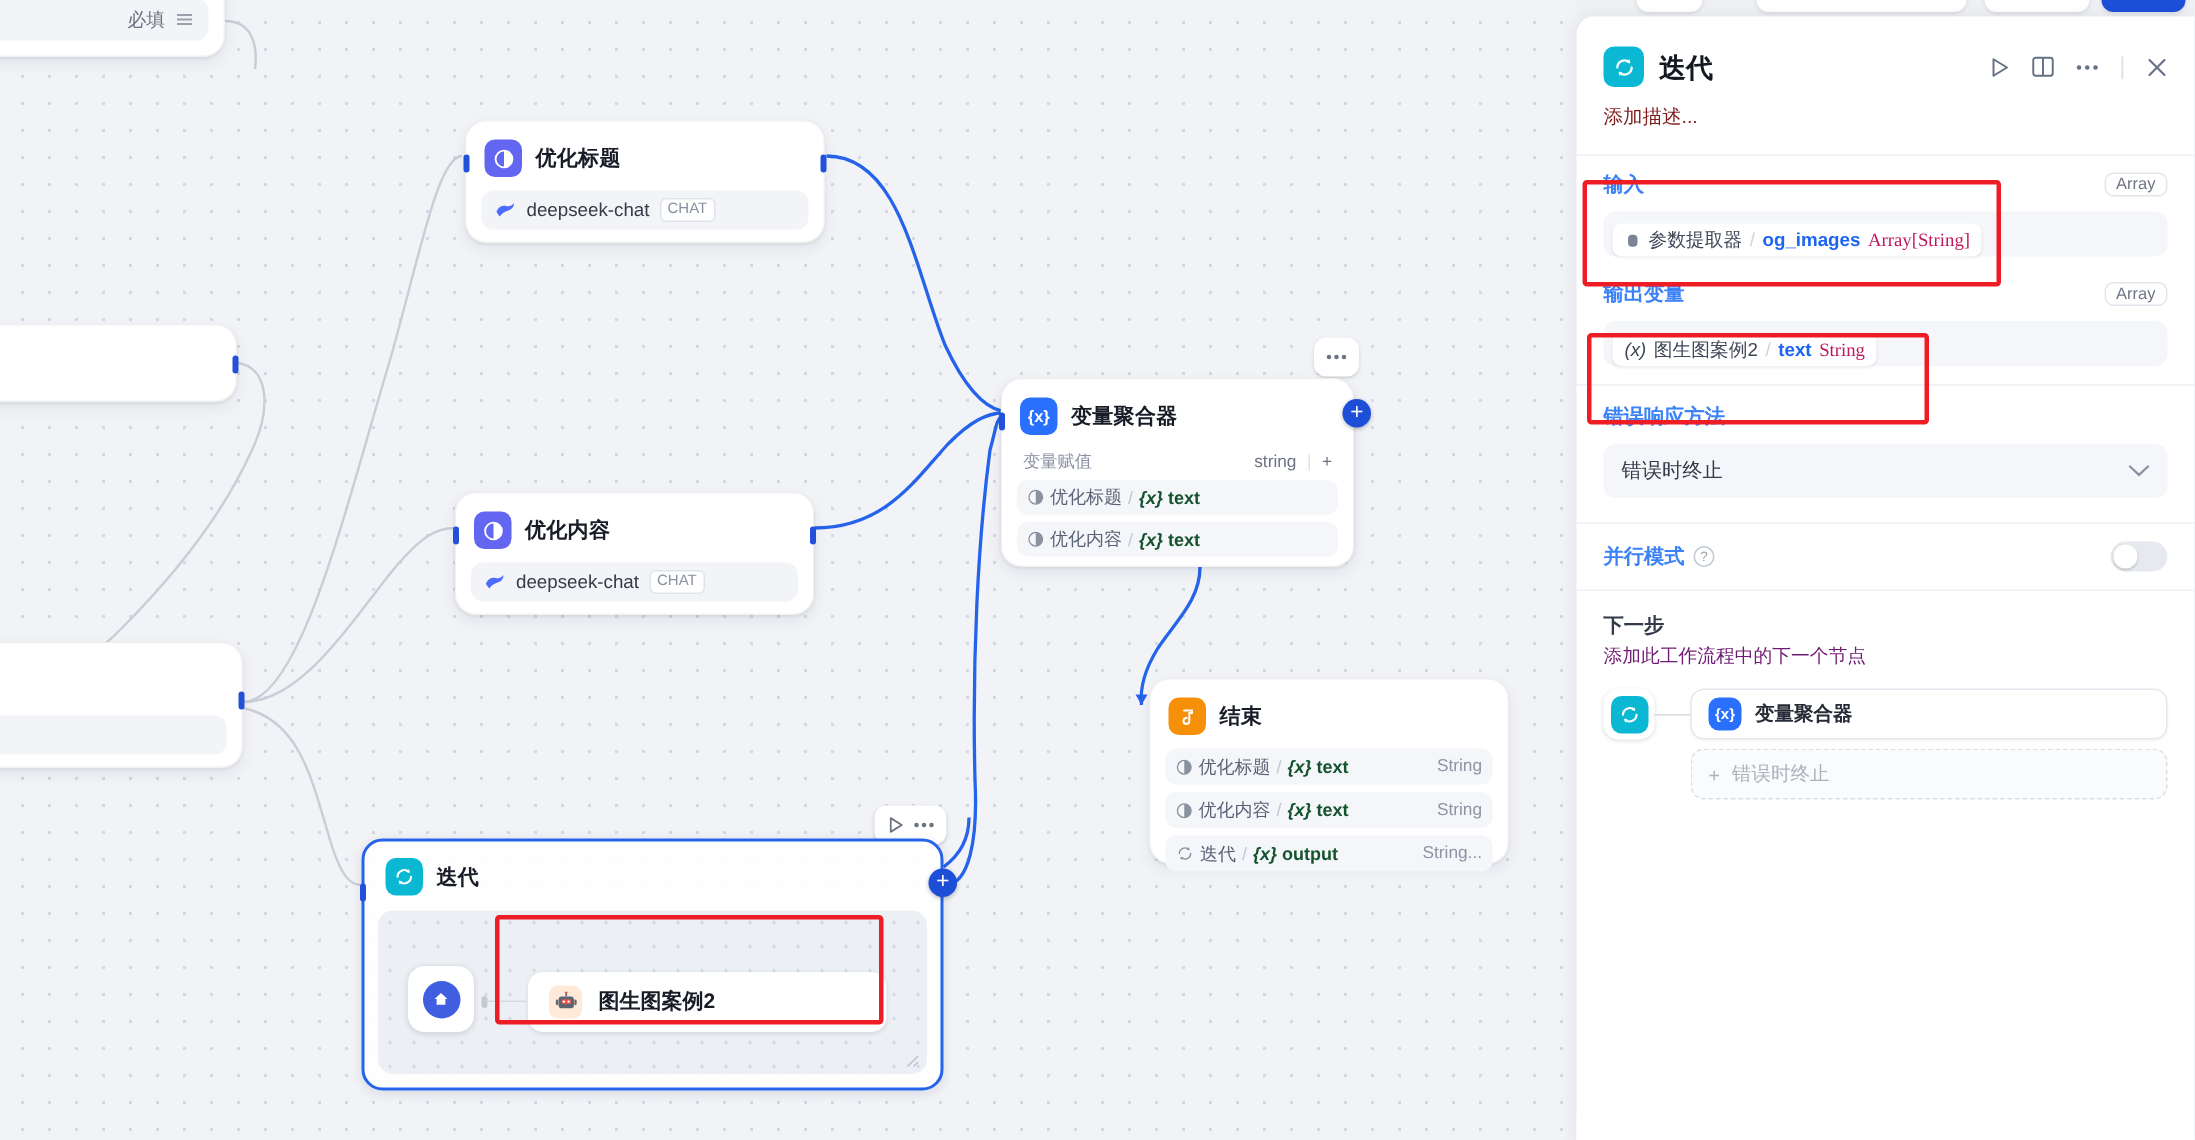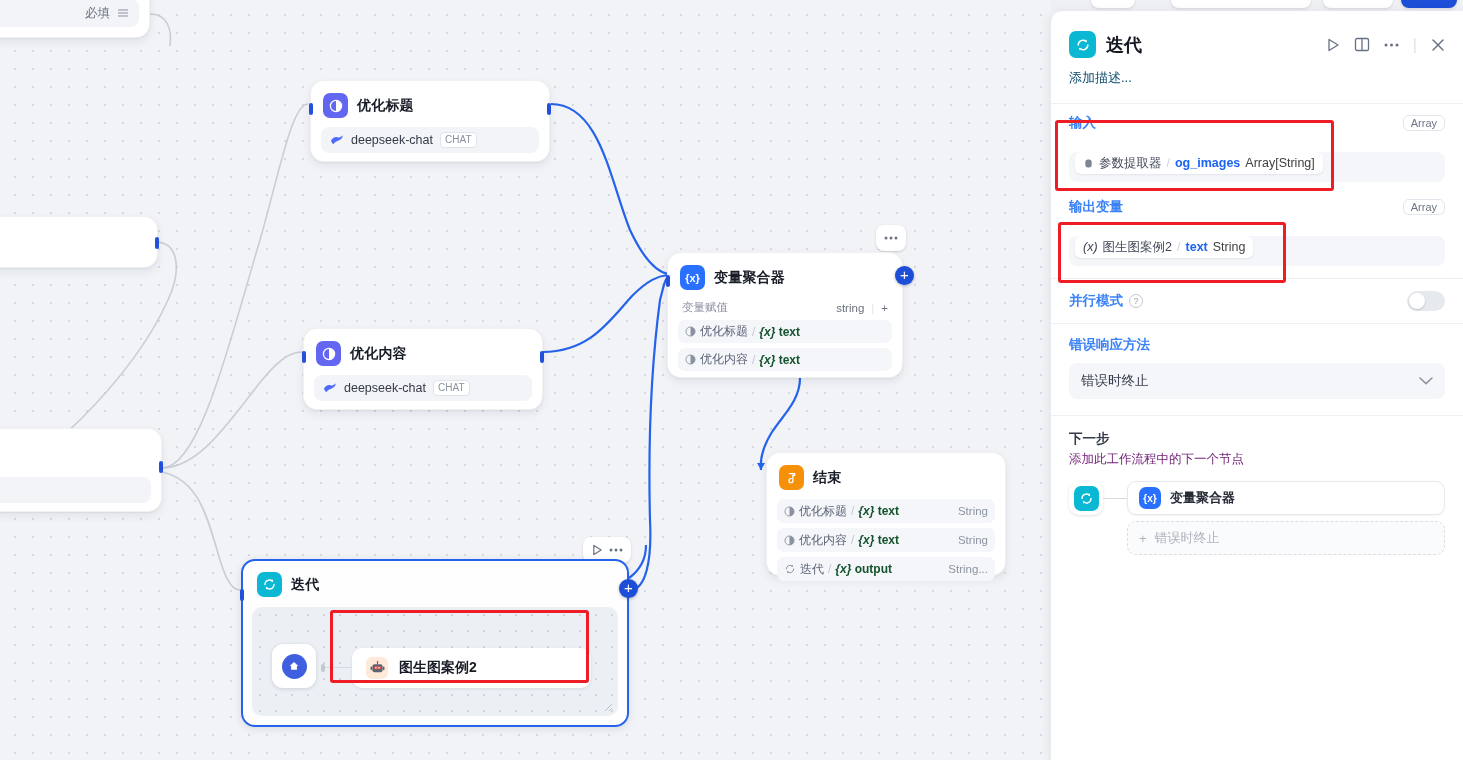--- a/index.html
+++ b/index.html
@@ -103,42 +103,42 @@
     background: #fff; border-radius: 12px 0 0 0;
     border-left: 1px solid #e7eaee;
     box-shadow: -2px 0 10px rgba(16,24,40,.06);
   }
   #topbar { position:absolute; left:1051px; top:0; right:0; height:11px; background:#eef0f4; }
   .toolbar-ghost { position:absolute; top:-14px; height:22px; border-radius:8px; background:#fff; box-shadow:0 1px 3px rgba(16,24,40,.12); }
 
   .p-head { display: flex; align-items: center; padding: 20px 18px 0 18px; gap: 10px; }
   .p-title { font-size: 18px; font-weight: 700; color: #141821; }
   .p-acts { margin-left: auto; display: flex; align-items: center; gap: 14px; color: #667085; }
-  .p-desc { padding: 11px 18px 16px 18px; font-size: 13px; color: #0c4a6e; }
+  .p-desc { padding: 11px 18px 16px 18px; font-size: 13px; color: #7f1d1d; }
 
   .p-sec { padding: 10px 18px 12px 18px; border-top: 1px solid #eef0f3; }
   .p-sec-h { display: flex; align-items: center; }
   .p-sec-t { font-size: 13.5px; font-weight: 700; color: #3b82f6; }
   .pill {
     margin-left: auto; font-size: 11px; color: #6d7585;
     border: 1px solid #e2e6ec; border-radius: 6px; padding: 1px 7px; background: #fff;
   }
   .field-row {
-    margin-top: 20px; background: #f4f6f9; border-radius: 8px;
-    height: 30px; display: flex; align-items: flex-start; padding: 0 6px;
+    margin-top: 9px; background: #f4f6f9; border-radius: 8px;
+    height: 30px; display: flex; align-items: flex-end; padding: 0 6px;
   }
   .chipv {
     display: inline-flex; align-items: center; gap: 5px;
     background: #fff; border-radius: 6px; height: 22px; padding: 0 8px;
     box-shadow: 0 1px 2px rgba(16,24,40,.08);
     font-size: 12.5px; color: #404756; white-space: nowrap;
   }
   .chipv .sl { color: #cdd2dc; }
   .chipv .key { color: #1c64f2; font-weight: 600; }
-  .chipv .ty { color: #404040; }
+  .chipv .ty { color: #be185d; font-family: Liberation Serif, serif; }
 
   .toggle {
     margin-left: auto; width: 38px; height: 20px; border-radius: 10px;
     background: #e6e9ee; position: relative;
   }
   .toggle::after {
     content: ""; position: absolute; left: 2px; top: 2px;
     width: 16px; height: 16px; border-radius: 50%; background: #fff;
     box-shadow: 0 1px 2px rgba(16,24,40,.2);
   }
@@ -530,37 +530,37 @@
         <span class="chipv">
           <span style="color:#3c4351; font-style:italic;">(x)</span>
           <span>图生图案例2</span>
           <span class="sl">/</span>
           <span class="key">text</span>
           <span class="ty">String</span>
         </span>
       </div>
     </div>
 
-    <div class="p-sec" style="padding-top:12px; padding-bottom:12px;">
-      <div class="p-sec-h">
-        <span class="p-sec-t">并行模式</span>
-        <span style="margin-left:6px; width:14px; height:14px; border:1px solid #c3c9d3; border-radius:50%; font-size:9px; color:#9aa1ad; display:inline-flex; align-items:center; justify-content:center;">?</span>
-        <span class="toggle"></span>
-      </div>
-    </div>
-
     <div class="p-sec" style="padding-top:12px; padding-bottom:16px;">
       <div class="p-sec-t">错误响应方法</div>
       <div class="select">
         <span>错误时终止</span>
         <span class="chev">
           <svg width="14" height="8" viewBox="0 0 14 8">
               <path d="M1 1 L7 6.6 L13 1" fill="none" stroke="#8a92a0" stroke-width="1.5" stroke-linecap="round"></path>
             </svg>
         </span>
+      </div>
+    </div>
+
+    <div class="p-sec" style="padding-top:12px; padding-bottom:12px;">
+      <div class="p-sec-h">
+        <span class="p-sec-t">并行模式</span>
+        <span style="margin-left:6px; width:14px; height:14px; border:1px solid #c3c9d3; border-radius:50%; font-size:9px; color:#9aa1ad; display:inline-flex; align-items:center; justify-content:center;">?</span>
+        <span class="toggle"></span>
       </div>
     </div>
 
     <div class="next-sec">
       <div class="next-t">下一步</div>
       <div class="next-d">添加此工作流程中的下一个节点</div>
       <div class="next-body">
         <div class="next-ico-wrap">
           <div class="node-ico ico-iter" style="width:25px;height:25px;">
             <svg width="15" height="15" viewBox="0 0 16 16">

